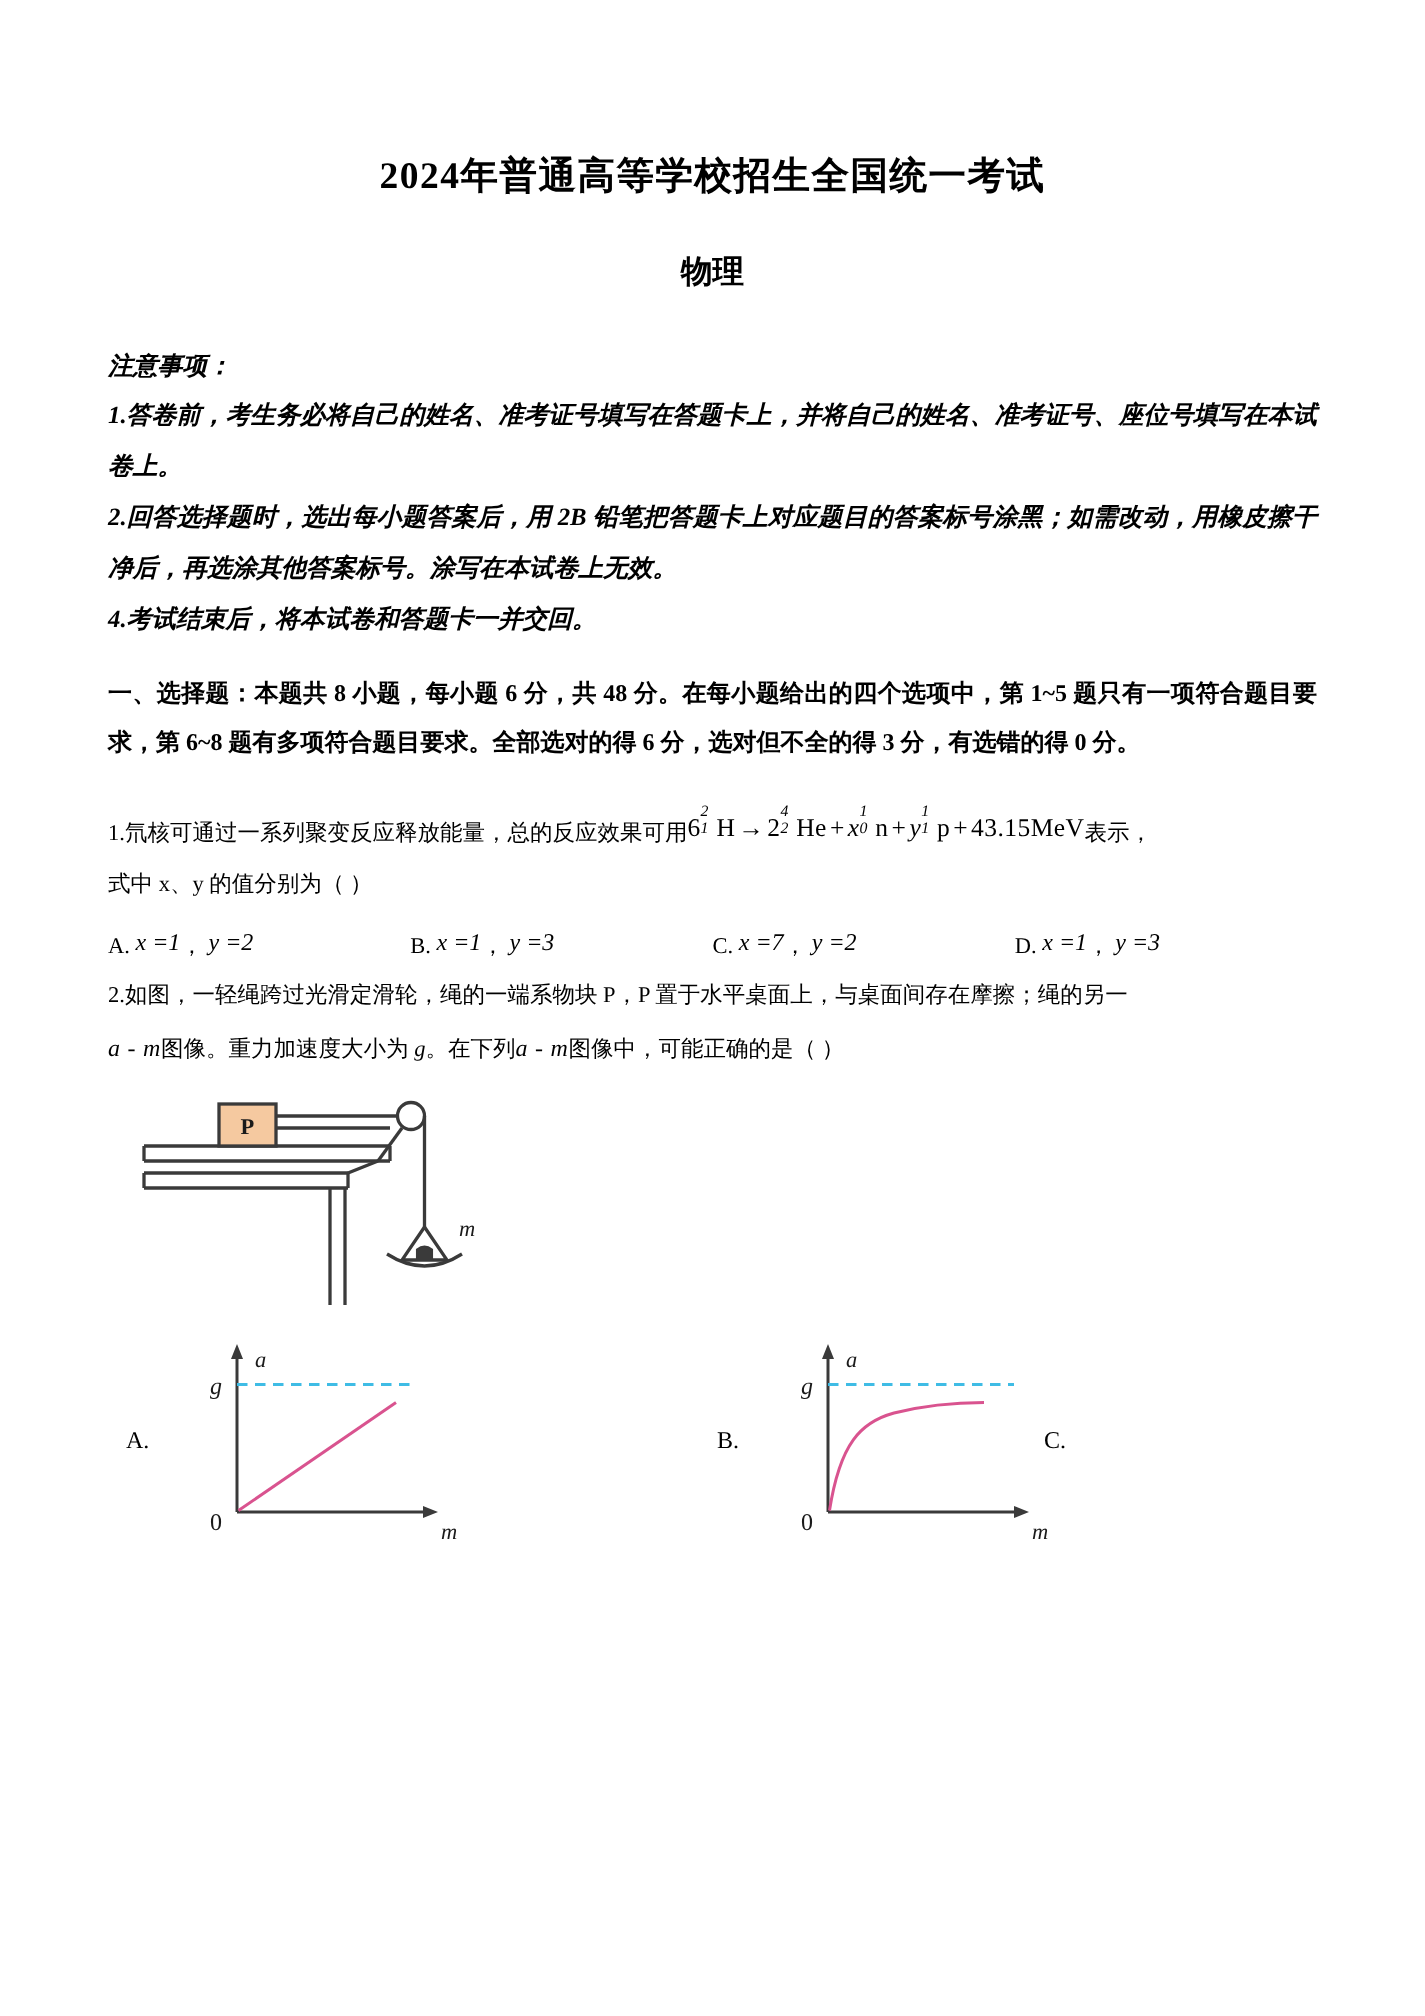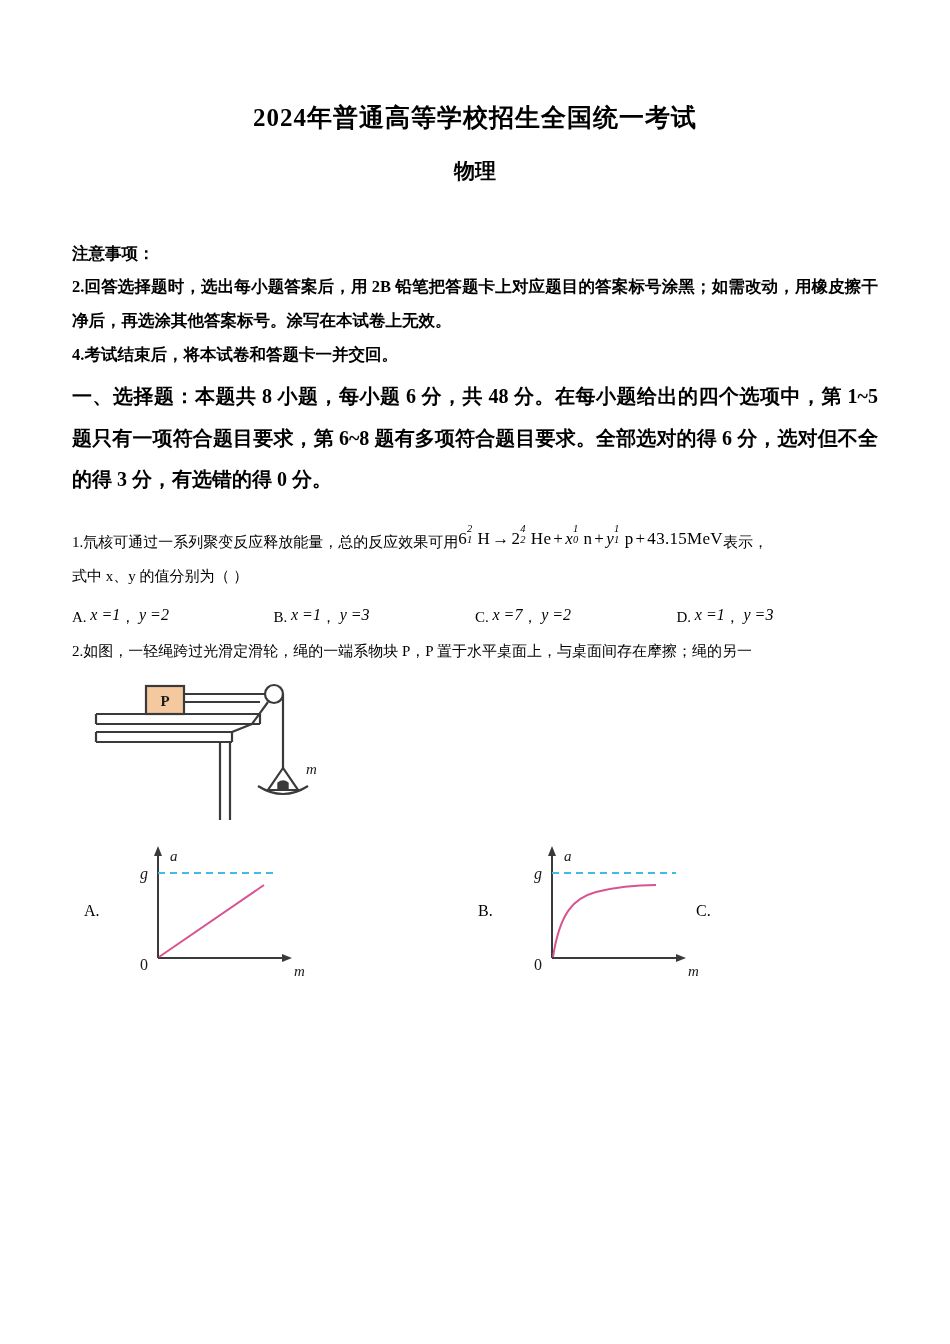--- a/index.html
+++ b/index.html
@@ -22,39 +22,39 @@
     font-size: 25px;
     font-weight: bold;
     letter-spacing: 1px;
     margin-top: 102px;
     line-height: 1.3;
   }
   .doc-subject {
     text-align: center;
     font-size: 21px;
     font-weight: bold;
-    margin-top: 22px;
-  }
-
-  
-  .notices { margin-top: 52px; }
+    margin-top: 32px;
+  }
+
+  
+  .notices { margin-top: 32px; font-style: italic; }
   .notice-line {
     font-size: 16.5px;
     font-weight: bold;
     line-height: 2.06;
     text-align: justify;
   }
 
   
   .section-head {
-    font-size: 20px;
+    font-size: 16px;
     font-weight: bold;
     line-height: 2.06;
     text-align: justify;
-    margin-top: 4px;
+    margin-top: 17px;
   }
 
   
   .question { margin-top: 20px; }
   .q-line {
     font-size: 15px;
     line-height: 2.25;
     text-align: justify;
   }
   .q-num { }
@@ -137,20 +137,21 @@
 </head>
 <body>
 
 <div class="page">
 
   <div class="doc-title">2024年普通高等学校招生全国统一考试</div>
   <div class="doc-subject">物理</div>
 
   <div class="notices">
     <div class="notice-line">注意事项：</div>
+    <div class="notice-line">1.答卷前，考生务必将自己的姓名、准考证号填写在答题卡上，并将自己的姓名、准考证号、座位号填写在本试卷上。</div>
     <div class="notice-line">2.回答选择题时，选出每小题答案后，用 2B 铅笔把答题卡上对应题目的答案标号涂黑；如需改动，用橡皮擦干净后，再选涂其他答案标号。涂写在本试卷上无效。</div>
     <div class="notice-line">4.考试结束后，将本试卷和答题卡一并交回。</div>
   </div>
 
   <div class="section-head">一、选择题：本题共 8 小题，每小题 6 分，共 48 分。在每小题给出的四个选项中，第 1~5 题只有一项符合题目要求，第 6~8 题有多项符合题目要求。全部选对的得 6 分，选对但不全的得 3 分，有选错的得 0 分。</div>
 
   <div class="question">
     <div class="q-line">
       <span class="q-num">1.</span><span>氘核可通过一系列聚变反应释放能量，总的反应效果可用</span><span class="eq-inline"><span class="up">6</span><span class="nuc"><sup>2</sup><sub>1</sub></span><span class="up">H</span><span class="op">→</span><span class="up">2</span><span class="nuc"><sup>4</sup><sub>2</sub></span><span class="up">He</span><span class="op">+</span><span class="mathi">x</span><span class="nuc"><sup>1</sup><sub>0</sub></span><span class="up">n</span><span class="op">+</span><span class="mathi">y</span><span class="nuc"><sup>1</sup><sub>1</sub></span><span class="up">p</span><span class="op">+</span><span class="up">43.15MeV</span></span><span>表示，</span>
     </div>
@@ -176,20 +177,23 @@
         <span class="lbl">D.</span>
         <span class="val mathi">x =1</span><span>，</span>
         <span class="val mathi">y =3</span>
       </div>
     </div>
   </div>
 
   <div class="question" style="margin-top:8px;">
     <div class="q-line">
       <span>2.</span><span>如图，一轻绳跨过光滑定滑轮，绳的一端系物块 P，P 置于水平桌面上，与桌面间存在摩擦；绳的另一</span>
+    </div>
+    <div class="q-line">
+      <span class="am">a - m</span><span>图像。重力加速度大小为 </span><span class="mathi">g</span><span>。在下列</span><span class="am">a - m</span><span>图像中，可能正确的是（      ）</span>
     </div>
 
     <div class="fig-apparatus">
       <svg width="250" height="140" viewBox="0 0 250 140">
 
         <g stroke="#3a3a3a" fill="none" stroke-width="2.2">
           <line x1="4" y1="34" x2="168" y2="34"></line>
           <line x1="4" y1="44" x2="168" y2="44"></line>
           <line x1="168" y1="34" x2="168" y2="44"></line>
           <line x1="4" y1="34" x2="4" y2="44"></line>

